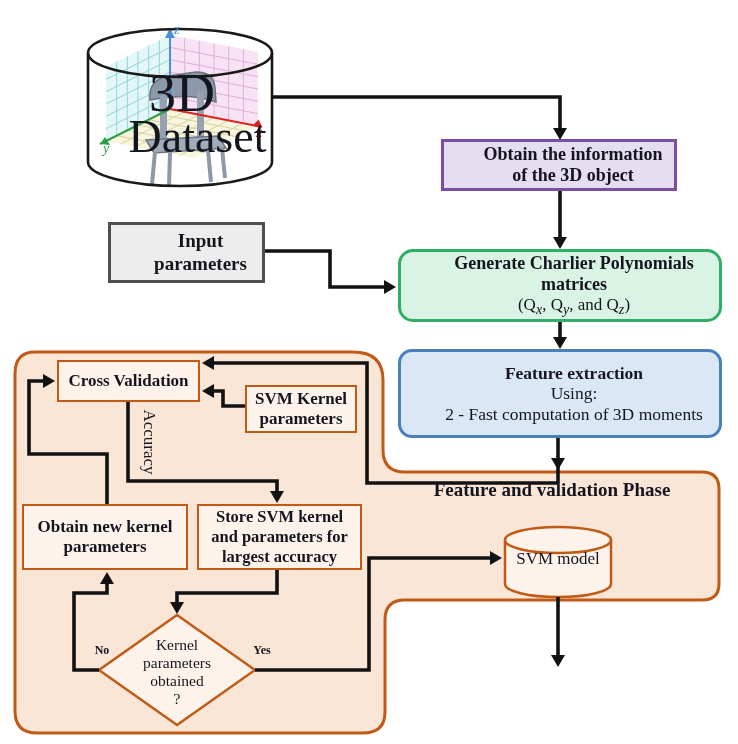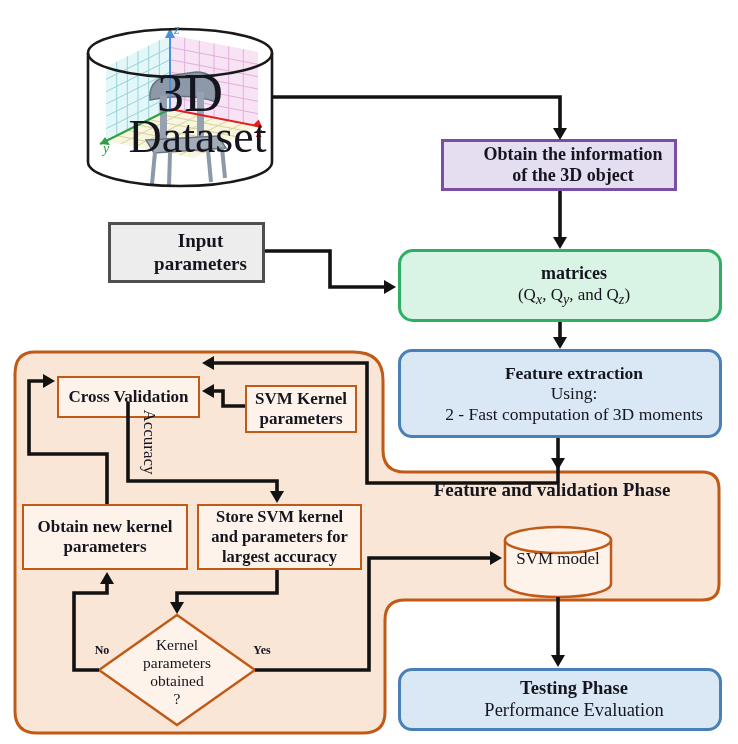--- a/index.html
+++ b/index.html
@@ -114,35 +114,36 @@
     <div>Obtain the information</div>
     <div>of the 3D object</div>
   </div>
 
   <div class="abs box gray-box" style="left:108px;top:222px;width:157px;height:61px;">
     <div>Input</div>
     <div>parameters</div>
   </div>
 
   <div class="abs box green-box" style="left:398px;top:249px;width:324px;height:73px;">
+    <div class="bold">Generate Charlier Polynomials</div>
     <div class="bold">matrices</div>
     <div style="font-size:17px;">
       <span>(Q</span><sub style="font-style:italic;">x</sub><span>, Q</span><sub style="font-style:italic;">y</sub><span>, and Q</span><sub style="font-style:italic;">z</sub><span>)</span>
     </div>
   </div>
 
   <div class="abs box blue-box" style="left:398px;top:349px;width:324px;height:89px;">
     <div class="bold">Feature extraction</div>
     <div>Using:</div>
     <div>2 - Fast computation of 3D moments</div>
   </div>
 
   <div class="abs txt freefloat" style="left:385px;top:479px;width:334px;font-size:19px;font-weight:bold;">Feature and validation Phase</div>
 
-  <div class="abs onode" style="left:57px;top:360px;width:143px;height:42px;margin-top:16px;">
+  <div class="abs onode" style="left:57px;top:360px;width:143px;height:42px;">
     <div>Cross Validation</div>
   </div>
 
   <div class="abs onode" style="left:245px;top:385px;width:112px;height:48px;text-align:right;">
     <div>SVM Kernel</div>
     <div>parameters</div>
   </div>
 
   <div class="abs onode" style="left:22px;top:504px;width:166px;height:66px;">
     <div>Obtain new kernel</div>
@@ -157,30 +158,26 @@
 
   <div class="abs txt freefloat" style="left:117px;top:636px;width:120px;font-size:15.5px;line-height:18px;">
     <div>Kernel</div>
     <div>parameters</div>
     <div>obtained</div>
     <div>?</div>
   </div>
 
   <div class="abs txt freefloat" style="left:505px;top:549px;width:106px;font-size:17px;">SVM model</div>
 
-  <div class="abs box blue-box" style="left:398px;top:668px;width:324px;height:63px;font-size:18.5px;">
-    <div class="bold">Testing Phase</div>
-    <div>Performance Evaluation</div>
-  </div>
 
   <div class="abs txt freefloat small-label" style="left:84px;top:643px;width:36px;">No</div>
   <div class="abs txt freefloat small-label" style="left:240px;top:643px;width:44px;">Yes</div>
   <div class="abs txt freefloat" style="left:104px;top:432px;width:90px;font-size:17px;transform:rotate(90deg);">Accuracy</div>
 
-  <div class="abs txt freefloat" style="left:120px;top:66px;width:140px;font-size:54px;line-height:1;">3D</div>
+  <div class="abs txt freefloat" style="left:112px;top:66px;width:140px;font-size:54px;line-height:1;">3D</div>
   <div class="abs txt freefloat" style="left:105px;top:114px;width:185px;font-size:46px;line-height:1;">Dataset</div>
   <div class="abs txt" style="left:256px;top:125px;font-size:14px;font-style:italic;color:var(--axis_x,#e02020);">x</div>
   <div class="abs txt" style="left:103px;top:141px;font-size:14px;font-style:italic;color:var(--axis_y,#2f9e44);">y</div>
   <div class="abs txt" style="left:174px;top:22px;font-size:14px;font-style:italic;color:var(--axis_z,#4a90d9);">z</div>
 
   <svg id="line-layer" width="738" height="744" viewBox="0 0 738 744">
     <polyline class="flowline" points="272,97 560,97 560,129"></polyline>
     <polygon class="arrowhead" points="553,128 567,128 560,140"></polygon>
     <polyline class="flowline" points="560,191 560,238"></polyline>
     <polygon class="arrowhead" points="553,237 567,237 560,249"></polygon>

